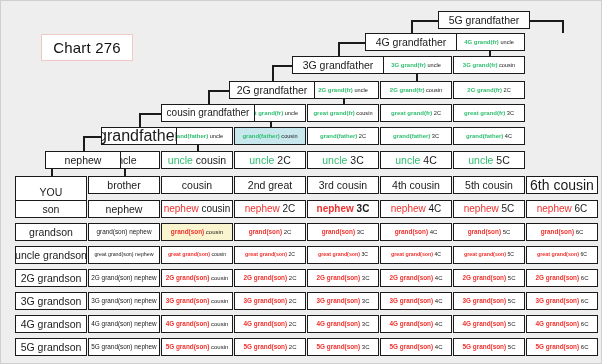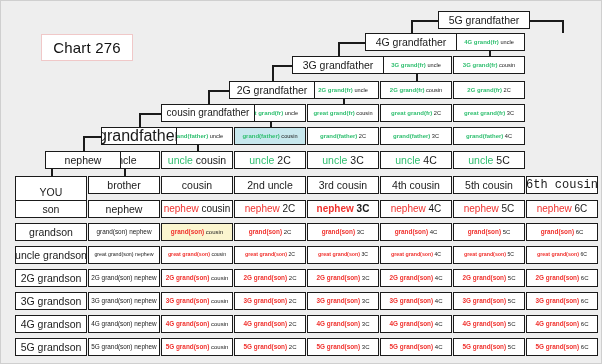--- a/index.html
+++ b/index.html
@@ -109,33 +109,33 @@
       <div class="cell" style="left: 14px; top: 175px; width: 72px; height: 32px;">
         <span style="font-size: 10.5px;"><span class="k" style="font-size: inherit;">YOU</span></span>
       </div>
       <div class="cell" style="left: 87px; top: 175px; width: 72px; height: 18px;">
         <span style="font-size: 10.5px;"><span class="k" style="font-size: inherit;">brother</span></span>
       </div>
       <div class="cell" style="left: 160px; top: 175px; width: 72px; height: 18px;">
         <span style="font-size: 10.5px;"><span class="k" style="font-size: inherit;">cousin</span></span>
       </div>
       <div class="cell" style="left: 233px; top: 175px; width: 72px; height: 18px;">
-        <span style="font-size: 10.5px;"><span class="k" style="font-size: inherit;">2nd uncle</span></span>
+        <span style="font-size: 10.5px;"><span class="k" style="font-size: inherit;">2nd great</span></span>
       </div>
       <div class="cell" style="left: 306px; top: 175px; width: 72px; height: 18px;">
         <span style="font-size: 10.5px;"><span class="k" style="font-size: inherit;">3rd cousin</span></span>
       </div>
       <div class="cell" style="left: 379px; top: 175px; width: 72px; height: 18px;">
         <span style="font-size: 10.5px;"><span class="k" style="font-size: inherit;">4th cousin</span></span>
       </div>
       <div class="cell" style="left: 452px; top: 175px; width: 72px; height: 18px;">
         <span style="font-size: 10.5px;"><span class="k" style="font-size: inherit;">5th cousin</span></span>
       </div>
       <div class="cell" style="left: 525px; top: 175px; width: 72px; height: 18px;">
-        <span style="font-size: 12px; font-family: Liberation Mono, monospace;"><span class="k" style="font-size: inherit;">6th cousin</span></span>
+        <span style="font-size: 14px;"><span class="k" style="font-size: inherit;">6th cousin</span></span>
       </div>
       <div class="cell" style="left: 14px; top: 199px; width: 72px; height: 18px;">
         <span style="font-size: 10.5px;"><span class="k" style="font-size: inherit;">son</span></span>
       </div>
       <div class="cell" style="left: 87px; top: 199px; width: 72px; height: 18px;">
         <span style="font-size: 10.5px;"><span class="k" style="font-size: inherit;">nephew</span></span>
       </div>
       <div class="cell" style="left: 160px; top: 199px; width: 72px; height: 18px;">
         <span style="font-size: 10px;"><span class="r">nephew</span><span class="k" style="font-size: inherit;"> cousin</span></span>
       </div>

